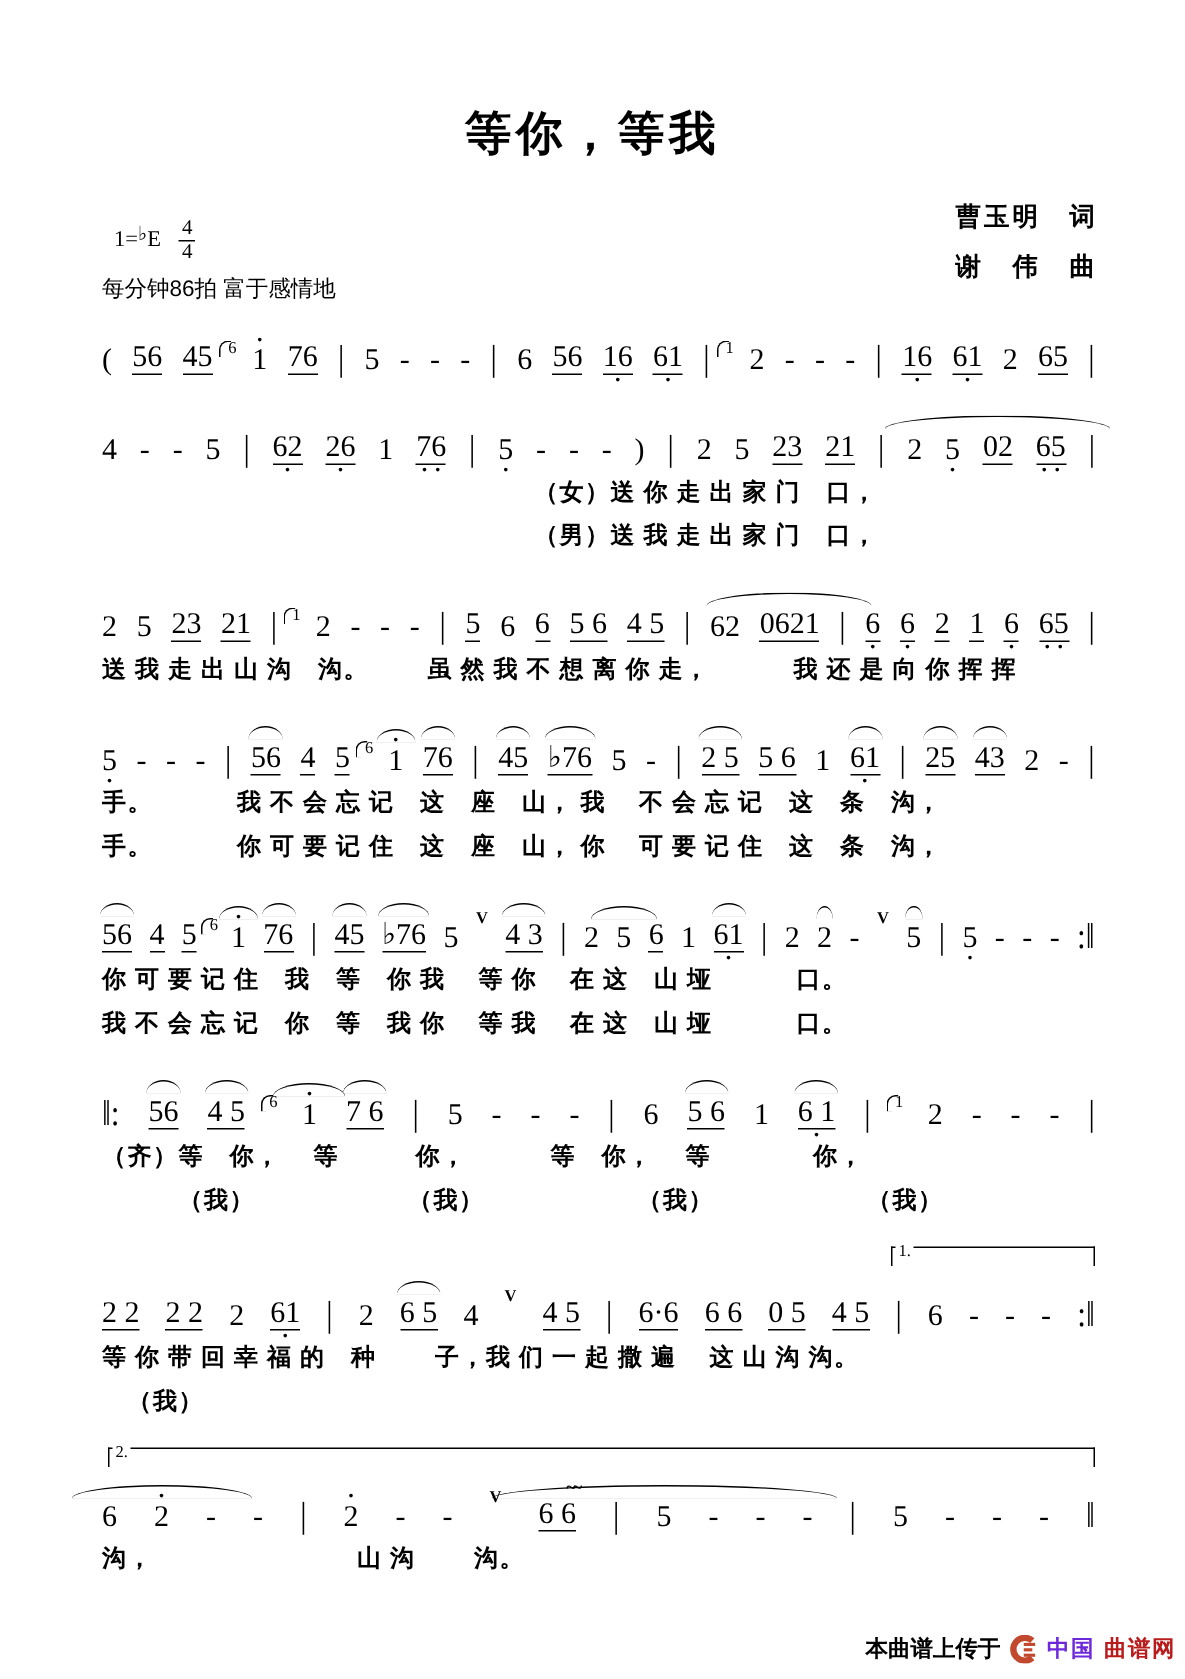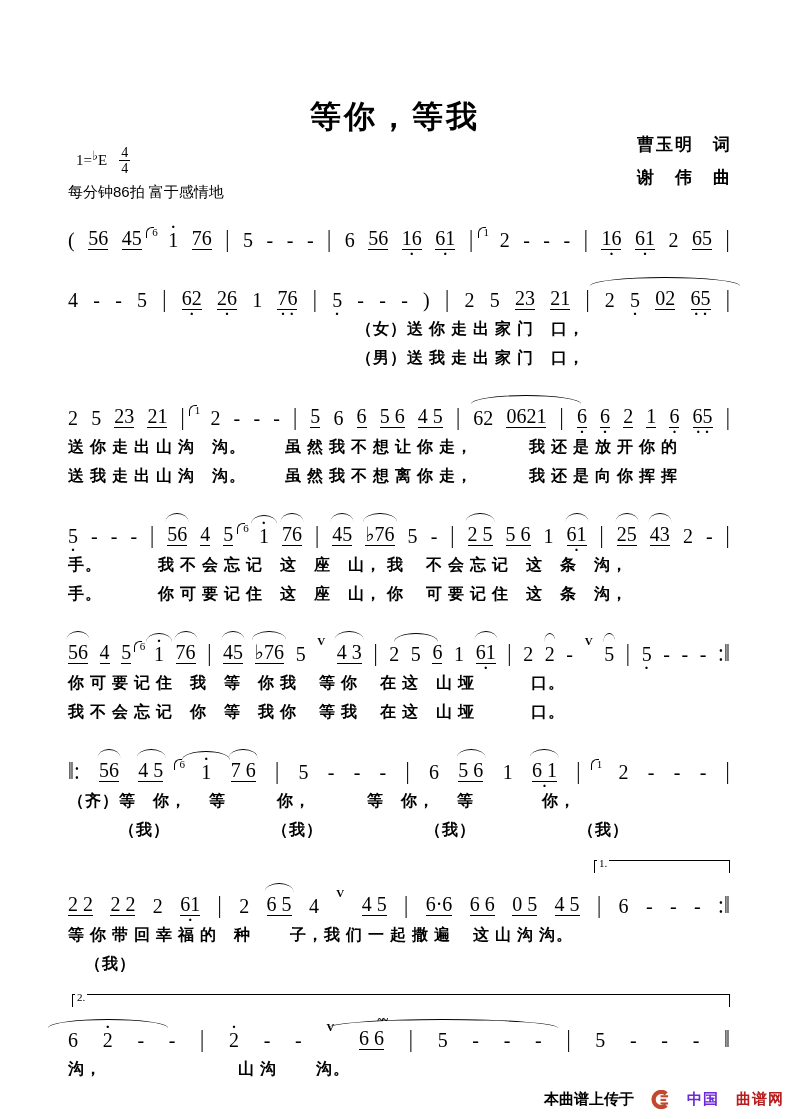--- a/index.html
+++ b/index.html
@@ -1,18 +1,18 @@
 <!DOCTYPE html>
 <html><head>
 <meta charset="utf-8">
 <style>
   html,body{margin:0;padding:0;background:#fff;}
   .page{position:relative;width:790px;height:1119px;background:#fff;color:#000;
         font-family:"Liberation Serif",serif;overflow:hidden;}
-  .title{text-align:center;padding-top:96px;font-size:31px;font-weight:bold;letter-spacing:3px;}
+  .title{text-align:center;padding-top:68px;font-size:31px;font-weight:bold;letter-spacing:3px;}
   .credits{position:absolute;right:58px;top:128px;text-align:center;font-size:17px;
            font-weight:bold;line-height:33px;letter-spacing:2px;}
   .keysig{position:absolute;left:76px;top:146px;display:flex;align-items:center;font-size:15px;}
   .keysig .flat{font-size:13px;position:relative;top:-5px;}
   .meter{display:inline-flex;flex-direction:column;align-items:center;margin-left:12px;
          font-size:14px;line-height:13px;}
   .meter .bar{width:11px;border-top:1px solid #000;margin:1px 0;}
   .tempo{position:absolute;left:68px;top:183px;font-weight:normal;font-size:15px;
          font-family:"Liberation Sans",sans-serif;}
   .score{position:absolute;left:68px;top:208px;width:662px;}
@@ -36,21 +36,21 @@
   .breath{transform:translateY(-16px);}
   .breath .t{font-size:11px;font-weight:bold;}
   .barl .t{font-size:21px;transform:scaleY(1.15);}
   .trem{position:absolute;top:-14px;right:-2px;font-size:12px;font-style:normal;
         letter-spacing:-2px;font-weight:bold;}
   .lyric-row{font-size:16px;line-height:29px;white-space:pre;letter-spacing:1px;font-weight:bold;}
   .volta{position:absolute;top:2px;height:12px;border-top:1.2px solid #000;}
   .volta.right{right:0;width:134px;border-left:1.2px solid #000;border-right:1.2px solid #000;}
   .volta.full{left:4px;right:0;border-left:1.2px solid #000;border-right:1.2px solid #000;}
   .volta-label{position:absolute;left:2px;top:-4px;font-size:11px;background:#fff;padding:0 2px;}
-  .footer{position:absolute;right:6px;bottom:10px;display:flex;align-items:center;gap:17px;
+  .footer{position:absolute;right:6px;bottom:10px;display:flex;align-items:center;gap:6px;
           font-size:15px;font-weight:bold;font-family:"Liberation Sans",sans-serif;}
   .sitename1{letter-spacing:1px;}
   .sitename2{letter-spacing:1px;}
 </style>
 </head>
 <body>
 
 <div class="page">
 
   <div class="title">等你，等我</div>
@@ -161,21 +161,20 @@
           <span class="tok"><i class="arc" style="width: 110px;"></i><span class="t u">0621</span></span>
           <span class="tok barl"><span class="t">|</span></span>
           <span class="tok"><i class="dt below">·</i><span class="t u">6</span></span>
           <span class="tok"><i class="dt below">·</i><span class="t u">6</span></span>
           <span class="tok"><span class="t u">2</span></span>
           <span class="tok"><span class="t u">1</span></span>
           <span class="tok"><i class="dt below">·</i><span class="t u">6</span></span>
           <span class="tok"><i class="dt below">· ·</i><span class="t u">65</span></span>
           <span class="tok barl"><span class="t">|</span></span>
         </div>
-        <div class="lyric-row">送 你 走 出 山 沟　沟。　　 虽 然 我 不 想 让 你 走，　　　 我 还 是 放 开 你 的</div>
         <div class="lyric-row">送 我 走 出 山 沟　沟。　　 虽 然 我 不 想 离 你 走，　　　 我 还 是 向 你 挥 挥</div>
       </div>
       <div class="system">
         <div class="notes-row">
           <span class="tok"><i class="dt below">·</i><span class="t">5</span></span>
           <span class="tok"><span class="t">-</span></span>
           <span class="tok"><span class="t">-</span></span>
           <span class="tok"><span class="t">-</span></span>
           <span class="tok barl"><span class="t">|</span></span>
           <span class="tok"><i class="arc"></i><span class="t u">56</span></span>

